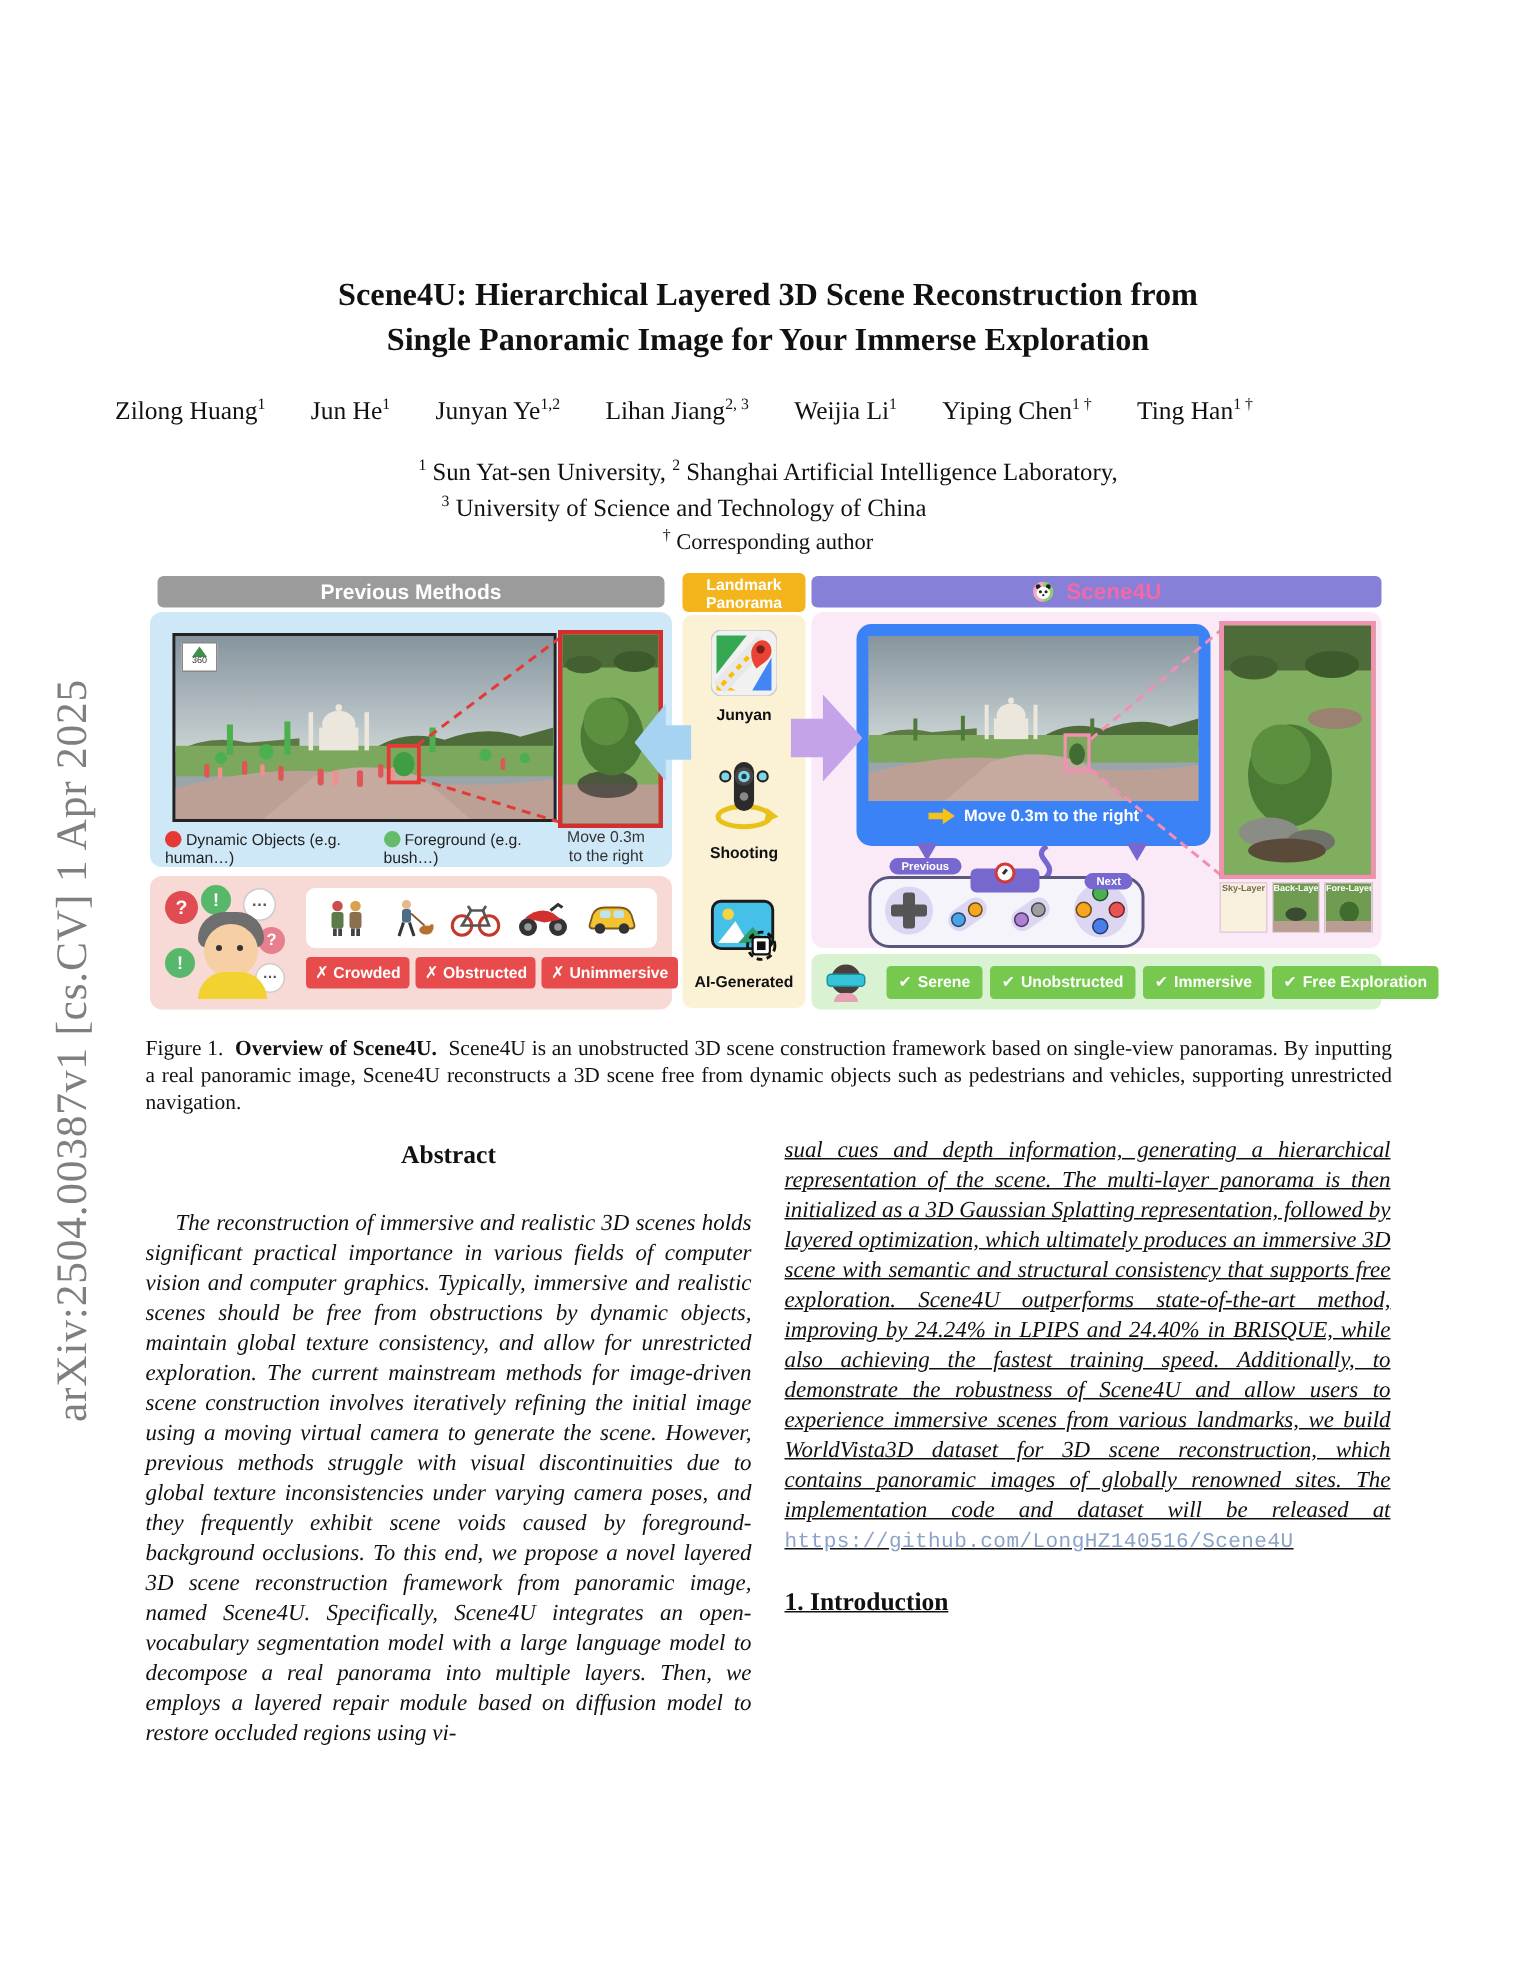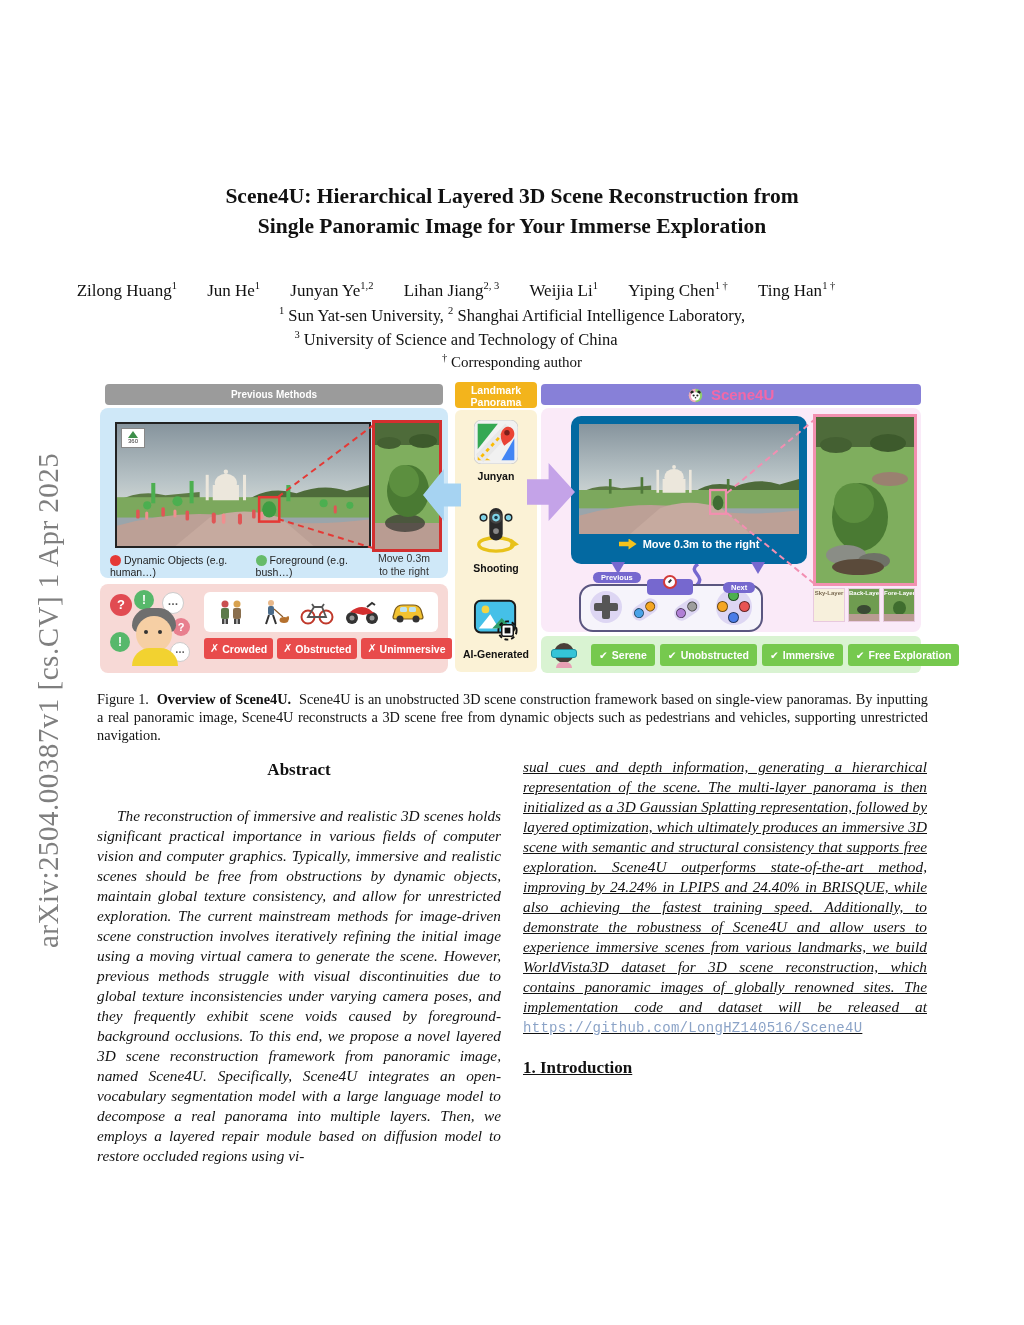--- a/index.html
+++ b/index.html
@@ -4,30 +4,30 @@
 <style>
   html,body{margin:0;padding:0;background:#fff;}
   .page{position:relative;width:1024px;height:1325px;background:#ffffff;overflow:hidden;
         font-family:"Liberation Serif","DejaVu Serif",serif;color:#111;}
   
   .watermark{position:absolute;left:32px;top:948px;transform:rotate(-90deg);transform-origin:left top;
              font-size:29px;color:#7f7f7f;white-space:nowrap;letter-spacing:.5px;}
   
   .title{position:absolute;top:181px;left:0;width:1024px;text-align:center;font-size:21.5px;
          font-weight:bold;line-height:30px;margin:0;}
-  .authors{position:absolute;top:280px;left:0;width:912px;text-align:center;font-size:17px;}
+  .authors{position:absolute;top:264px;left:0;width:912px;text-align:center;font-size:17px;}
   .authors .author{margin:0 13px;white-space:nowrap;}
   sup{font-size:10.5px;}
   .affil1{position:absolute;top:305px;left:0;width:1024px;text-align:center;font-size:16.5px;}
   .affil2{position:absolute;top:329px;left:0;width:912px;text-align:center;font-size:16.5px;}
   .corr {position:absolute;top:352px;left:0;width:1024px;text-align:center;font-size:15px;}
   
   .figure{position:absolute;left:97px;top:381px;width:830px;height:296px;font-family:"Liberation Sans","DejaVu Sans",sans-serif;}
   .panel-header{position:absolute;color:#fff;font-weight:bold;text-align:center;border-radius:4px;}
-  .hdr-prev{left:8px;top:3px;width:338px;height:21px;background:#9b9b9b;font-size:10px;line-height:21px;}
+  .hdr-prev{left:8px;top:3px;width:338px;height:21px;background:#9b9b9b;font-size:14px;line-height:21px;}
   .hdr-mid{left:358px;top:1px;width:82px;height:26px;background:#f3b41c;font-size:10.5px;line-height:12px;padding-top:2px;box-sizing:border-box;}
   .hdr-s4u{left:444px;top:3px;width:380px;height:21px;background:#8780d8;font-size:15px;line-height:21px;}
   .hdr-s4u .s4u-text{color:#f268a8;font-weight:bold;margin-left:4px;}
   .blue-panel{position:absolute;left:3px;top:27px;width:348px;height:170px;background:#cfe8f8;border-radius:8px;}
   .pink-panel{position:absolute;left:3px;top:203px;width:348px;height:89px;background:#f7d9d6;border-radius:8px;}
   .mid-panel{position:absolute;left:358px;top:29px;width:82px;height:262px;background:#fbf2d6;border-radius:6px;}
   .s4u-panel{position:absolute;left:444px;top:27px;width:380px;height:224px;background:#faeaf8;border-radius:8px;}
   .green-panel{position:absolute;left:444px;top:255px;width:380px;height:37px;background:#d9f3d2;border-radius:6px;display:flex;align-items:center;}
   .pano-box{position:absolute;left:15px;top:14px;width:252px;height:122px;border:2px solid #222;background:#9aa5ab;}
   .pano-box svg{display:block;width:100%;height:100%;}
@@ -53,21 +53,21 @@
   
   .mid-item{position:absolute;left:0;width:82px;text-align:center;}
   .mid-item .lbl{font-size:10.5px;font-weight:bold;color:#111;margin-top:2px;}
   .mid-item svg{display:inline-block;}
   .arrow{position:absolute;z-index:6;}
   .arrow-left{left:326px;top:88px;width:38px;height:52px;background:#a6d3f2;
     clip-path:polygon(0 50%,55% 0,55% 28%,100% 28%,100% 72%,55% 72%,55% 100%);}
   .arrow-right{left:430px;top:82px;width:48px;height:58px;background:#c4a3e8;
     clip-path:polygon(100% 50%,45% 0,45% 28%,0 28%,0 72%,45% 72%,45% 100%);}
   
-  .pframe{position:absolute;left:30px;top:8px;width:236px;height:148px;background:#0369a1;border-radius:10px;}
+  .pframe{position:absolute;left:30px;top:8px;width:236px;height:148px;background:#3b82f6;border-radius:10px;}
   .pframe .pano2{position:absolute;left:8px;top:8px;width:220px;height:110px;background:#9aa5ab;}
   .pano2 svg{display:block;width:100%;height:100%;}
   .pframe .move-row{position:absolute;left:0;top:122px;width:236px;display:flex;align-items:center;justify-content:center;gap:6px;
                     color:#fff;font-size:11px;font-weight:bold;}
   .yarrow{width:18px;height:11px;background:#f5c21c;clip-path:polygon(0 30%,55% 30%,55% 0,100% 50%,55% 100%,55% 70%,0 70%);}
   .tail{position:absolute;width:14px;height:12px;background:#7668cf;clip-path:polygon(0 0,100% 0,50% 100%);}
   .cable{position:absolute;left:135px;top:156px;}
   .ctrl-label{position:absolute;background:#7668cf;color:#fff;font-size:7.5px;font-weight:bold;border-radius:6px;padding:1px 8px;z-index:3;}
   .controller{position:absolute;left:38px;top:176px;width:180px;height:44px;background:#f6f4fb;border:2px solid #5a5680;border-radius:14px;}
   .dpad-circ{position:absolute;left:9px;top:5px;width:32px;height:32px;background:#ddd6f3;border-radius:50%;}

